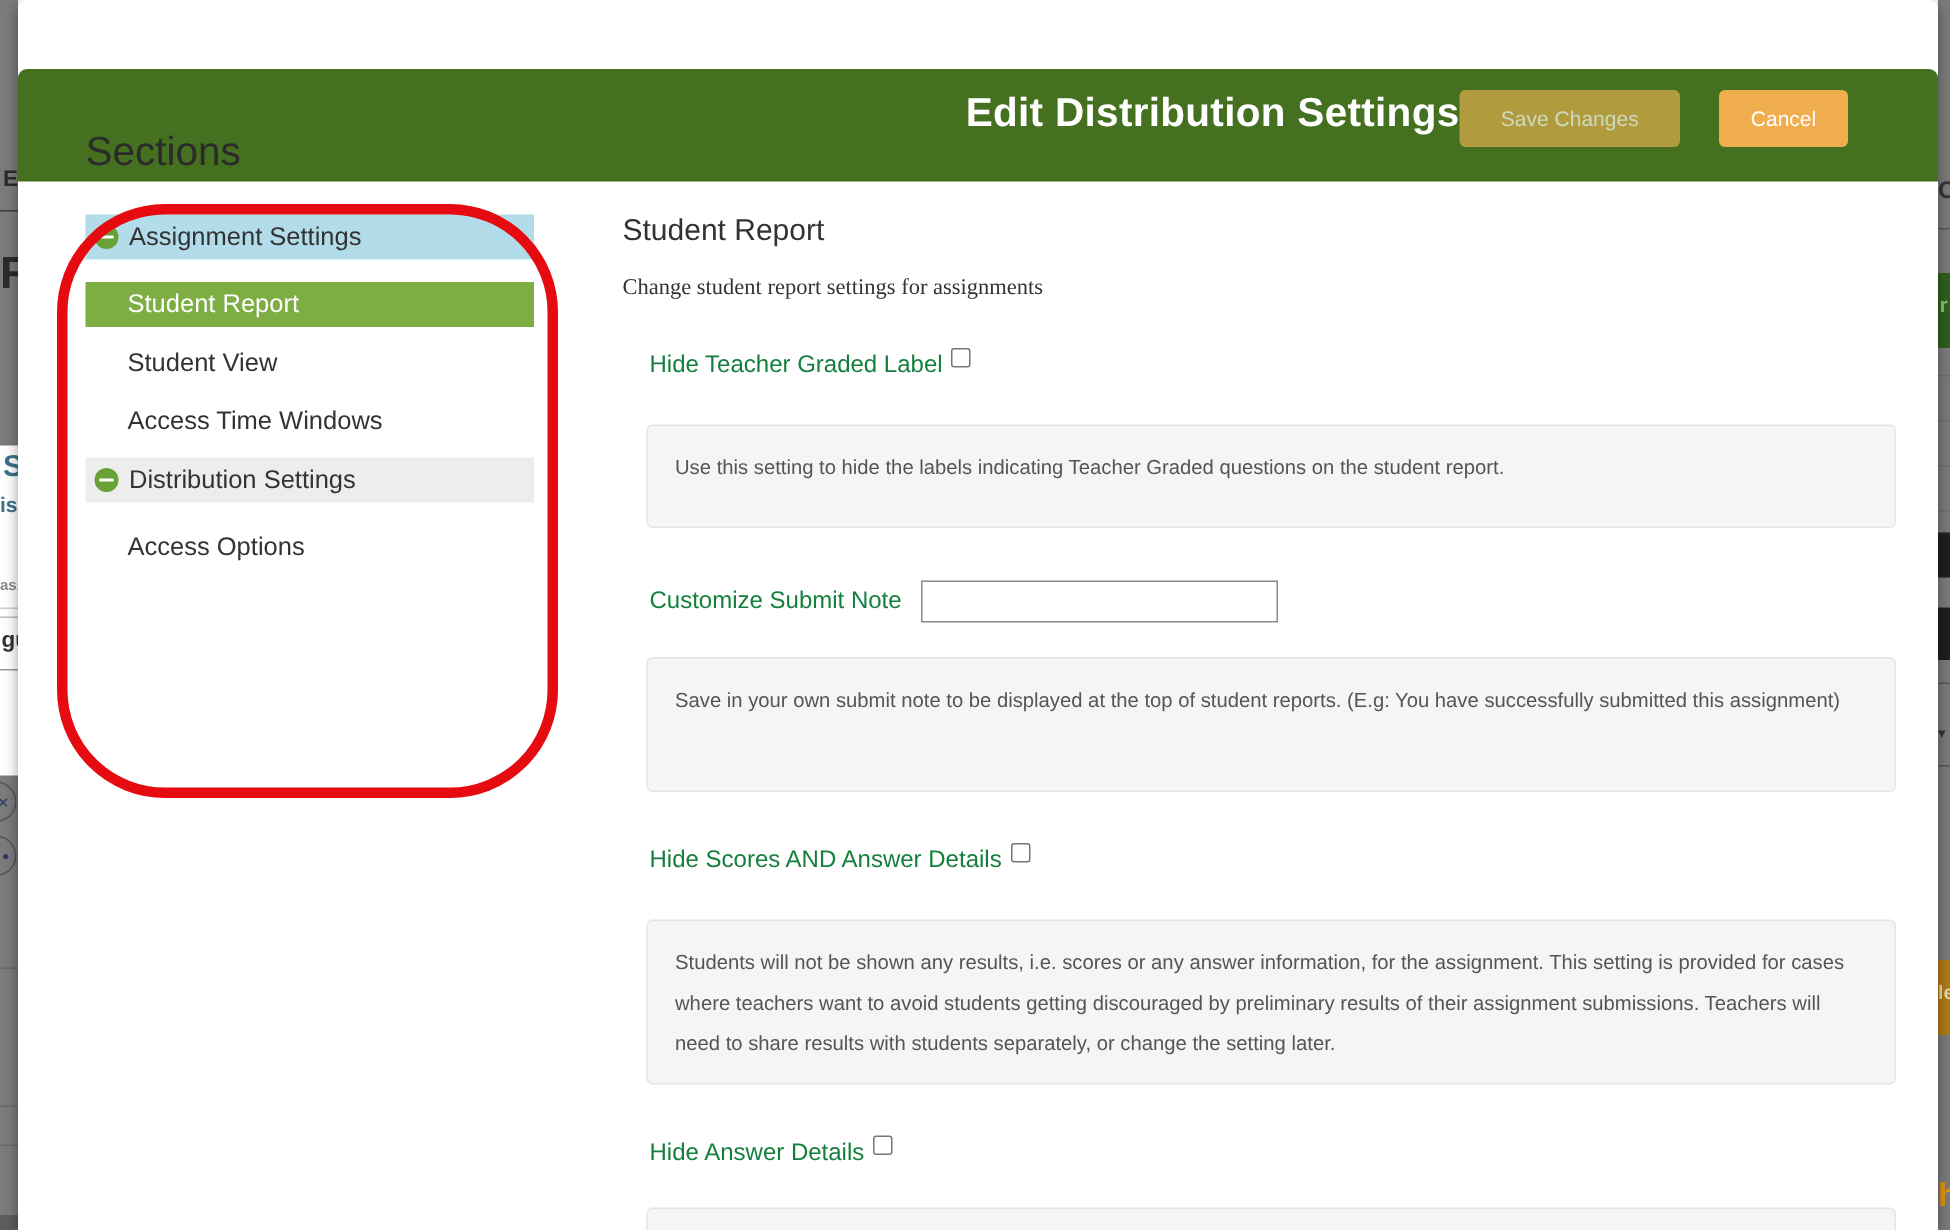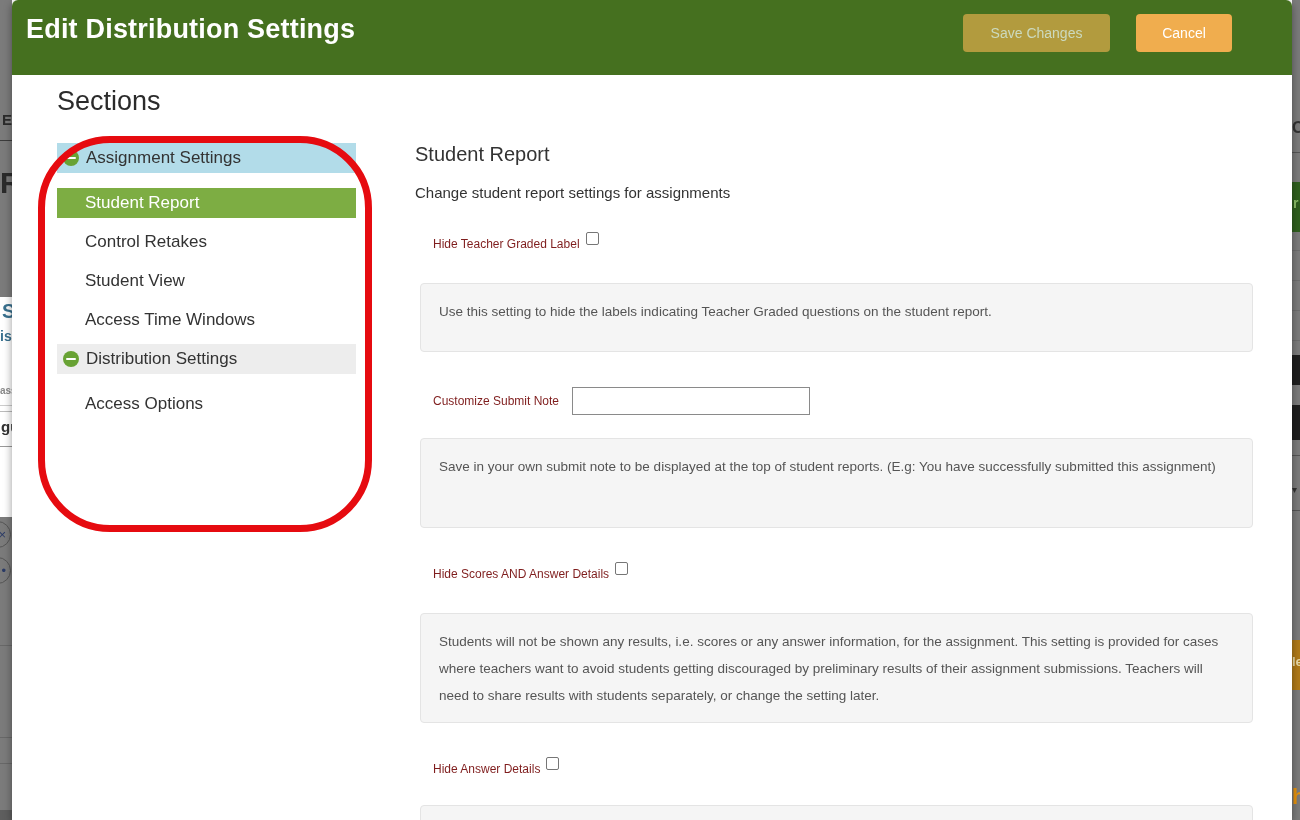--- a/index.html
+++ b/index.html
@@ -15,28 +15,28 @@
   .frag.line { height:1px; }
   .frag.block {}
   .frag.circle { width:27px; height:27px; border:1px solid; border-radius:50%; left:-16px; right:auto;
                  display:flex; align-items:center; justify-content:flex-end; padding-right:4px;
                  font-size:13px; line-height:1; background:transparent; }
 
   
   .modal { position:absolute; left:12px; top:0; width:1280px; height:820px; background:#fff;
            z-index:2; border-radius:6px 6px 0 0; box-shadow:0 3px 9px rgba(0,0,0,.4); }
   .modal-header { height:75px; background:#45701f; border-radius:6px 6px 0 0;
-                  display:flex; align-items:flex-start; justify-content:space-between;
-                  padding:13px 60px 0 14px; }
+                  display:flex; align-items:flex-start; justify-content:flex-end;
+                  padding:13px 60px 0 14px;margin-top:46px; }
   .modal-title { color:#fff; font-size:27px; font-weight:bold; margin-top:1px; letter-spacing:.2px; }
   .header-buttons { display:flex; gap:26px; margin-top:1px; }
   .btn { border:none; border-radius:4px; font-size:14px; font-family:inherit; cursor:pointer;
          height:38px; padding:0 18px; }
   .btn-save { background:#b29b3e; color:#ccdabf; width:147px; }
-  .btn-cancel { background:#f0ad4e; color:#fff; width:96px; }
+  .btn-cancel { background:#f0ad4e; color:#fff; width:86px; }
 
   
   .sections-heading { position:absolute; left:45px; top:86px; font-size:27px; color:#2b2b2b; }
   .sidebar { position:absolute; left:45px; top:143px; width:299px; list-style:none; }
   .side-item { height:30px; display:flex; align-items:center; font-size:17px; color:#333;
                cursor:pointer; margin-bottom:9px; padding-left:28px;text-align:center; }
   .side-item.group { padding-left:6px; margin-bottom:15px; }
   .side-item.group .label { margin-left:7px; }
   .side-item.group-2 { margin-top:8px; }
   .side-item.bg-blue { background:#b2dce9; }
@@ -47,33 +47,33 @@
   .minus-icon::after { content:""; position:absolute; left:3px; right:3px; top:7px; height:2px;
                        background:#fff; border-radius:1px; }
 
   
   .annotation-oval { position:absolute; left:26px; top:136px; width:334px; height:396px;
                      border:7px solid #e60b10; border-radius:72px; z-index:5; pointer-events:none; }
 
   
   .content { position:absolute; left:403px; top:140px; width:833px; }
   .content-title { font-size:20px; color:#333; font-weight:400; position:absolute; top:3px; left:0; }
-  .content-subtitle { font-size:15px; color:#333; position:absolute; top:44px; left:0; }
+  .content-subtitle { font-size:15px; color:#333; position:absolute; top:44px; left:0;font-family:Liberation Serif, serif; }
   .setting-row { position:absolute; left:18px; display:flex; align-items:flex-start; }
-  .setting-label { font-size:12px; color:#7f1d1d; line-height:18px; }
+  .setting-label { font-size:16px; color:#15803d; line-height:18px; }
   .cbx { appearance:none; -webkit-appearance:none; width:13px; height:13px; border:1px solid #767676;
          border-radius:2px; background:#fff; margin-left:6px; margin-top:-3px; cursor:pointer; }
   .row-1 { top:95px; }
   .row-2 { top:247px; align-items:center; }
   .row-3 { top:425px; }
   .row-4 { top:620px; }
   .submit-note-input { margin-left:13px; width:238px; height:28px; border:1px solid #8a8a8a;
                        border-radius:0; font-size:14px; font-family:inherit; padding:0 6px;
                        background:#fff; }
-  .help-box { position:absolute; left:5px; width:833px; background:#f5f5f5; border:1px solid #e4e4e4;
+  .help-box { position:absolute; left:16px; width:833px; background:#f5f5f5; border:1px solid #e4e4e4;
               border-radius:4px; padding:14px 18px; font-size:13.5px; color:#555;
               line-height:27px; }
   .box-1 { top:143px; height:69px; }
   .box-2 { top:298px; height:90px; }
   .box-3 { top:473px; height:110px; }
   .box-4 { top:665px; height:60px; }
 </style>
 </head>
 <body>
 
@@ -130,23 +130,20 @@
 
   <ul class="sidebar">
     <li class="side-item group bg-blue">
       <span class="minus-icon"></span>
       <span class="label">Assignment Settings</span>
     </li>
     <li class="side-item active">
       <span>Student Report</span>
     </li>
     <li class="side-item">
-      <span>Control Retakes</span>
-    </li>
-    <li class="side-item">
       <span>Student View</span>
     </li>
     <li class="side-item">
       <span>Access Time Windows</span>
     </li>
     <li class="side-item group group-2 bg-gray">
       <span class="minus-icon"></span>
       <span class="label">Distribution Settings</span>
     </li>
     <li class="side-item">

